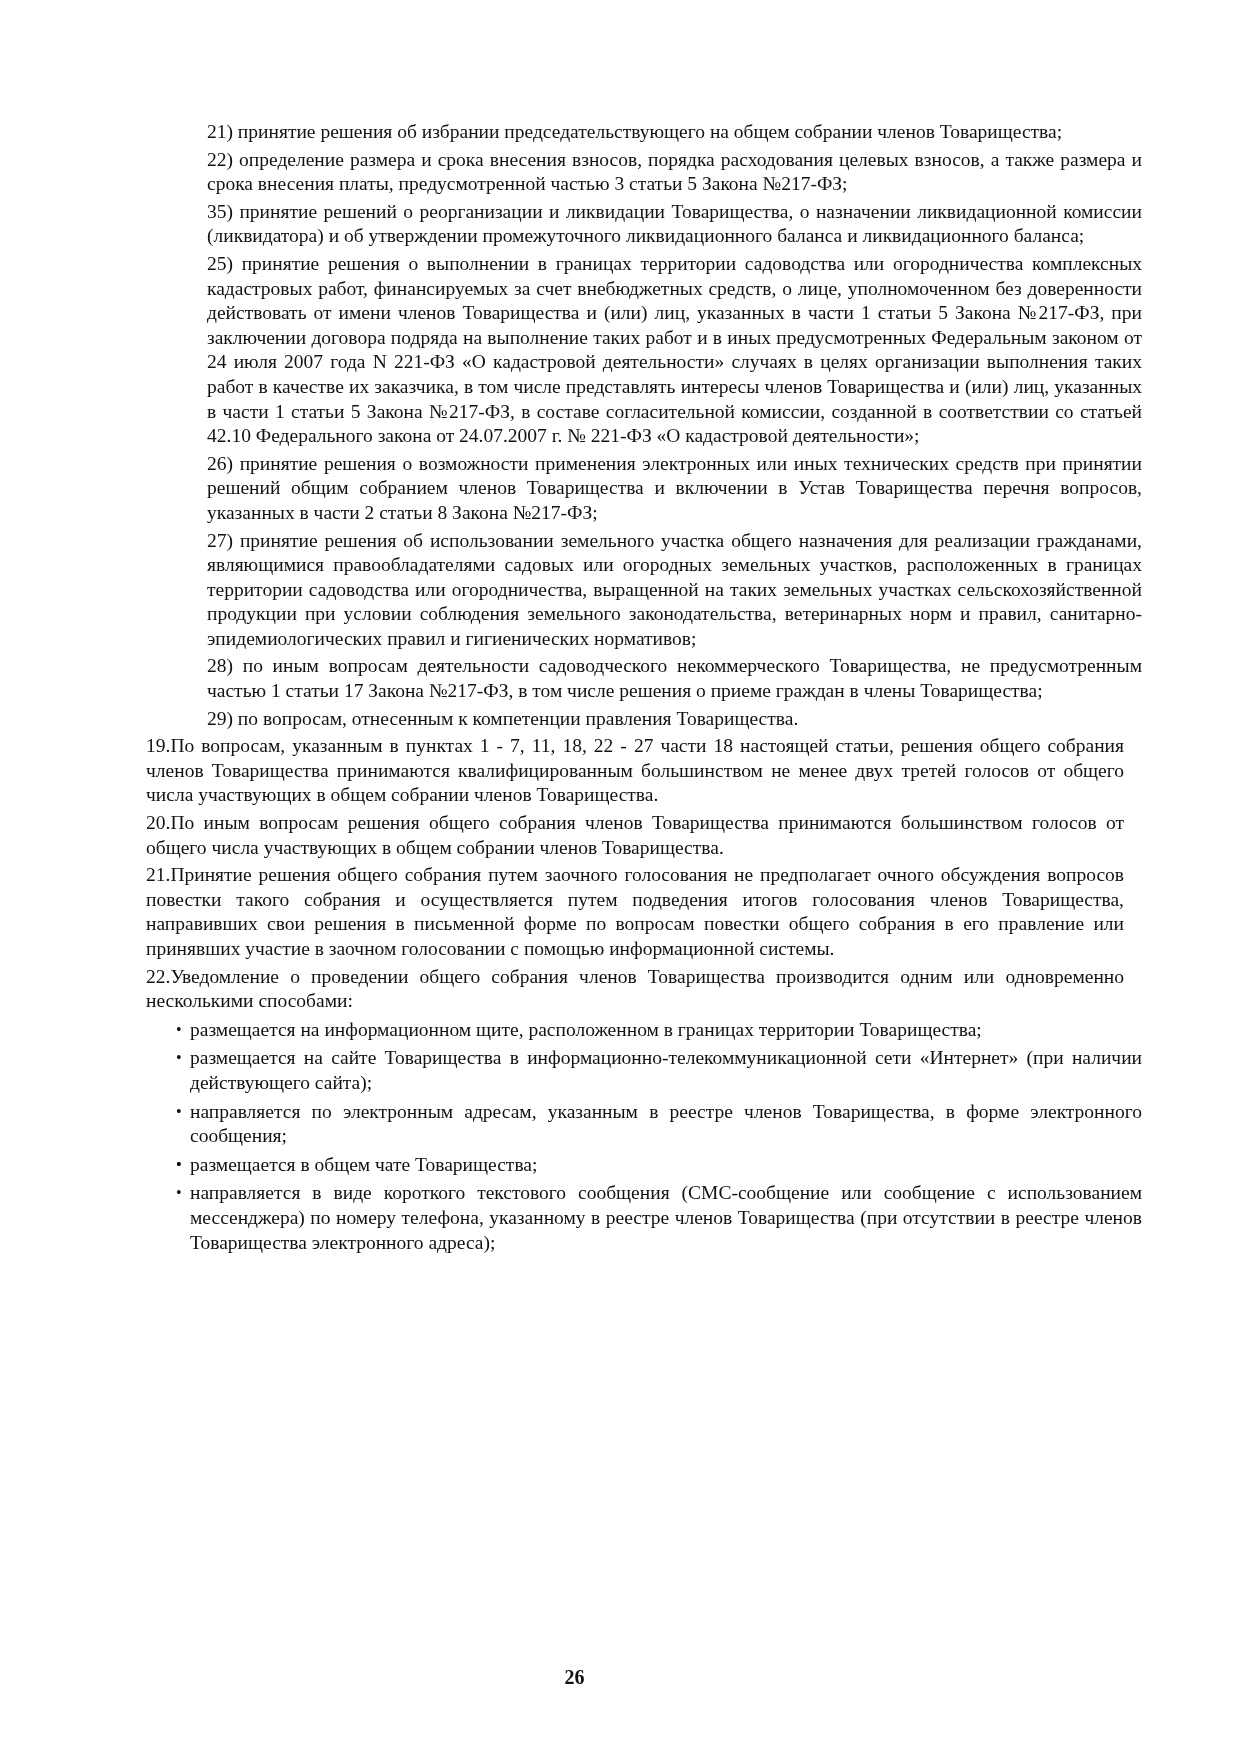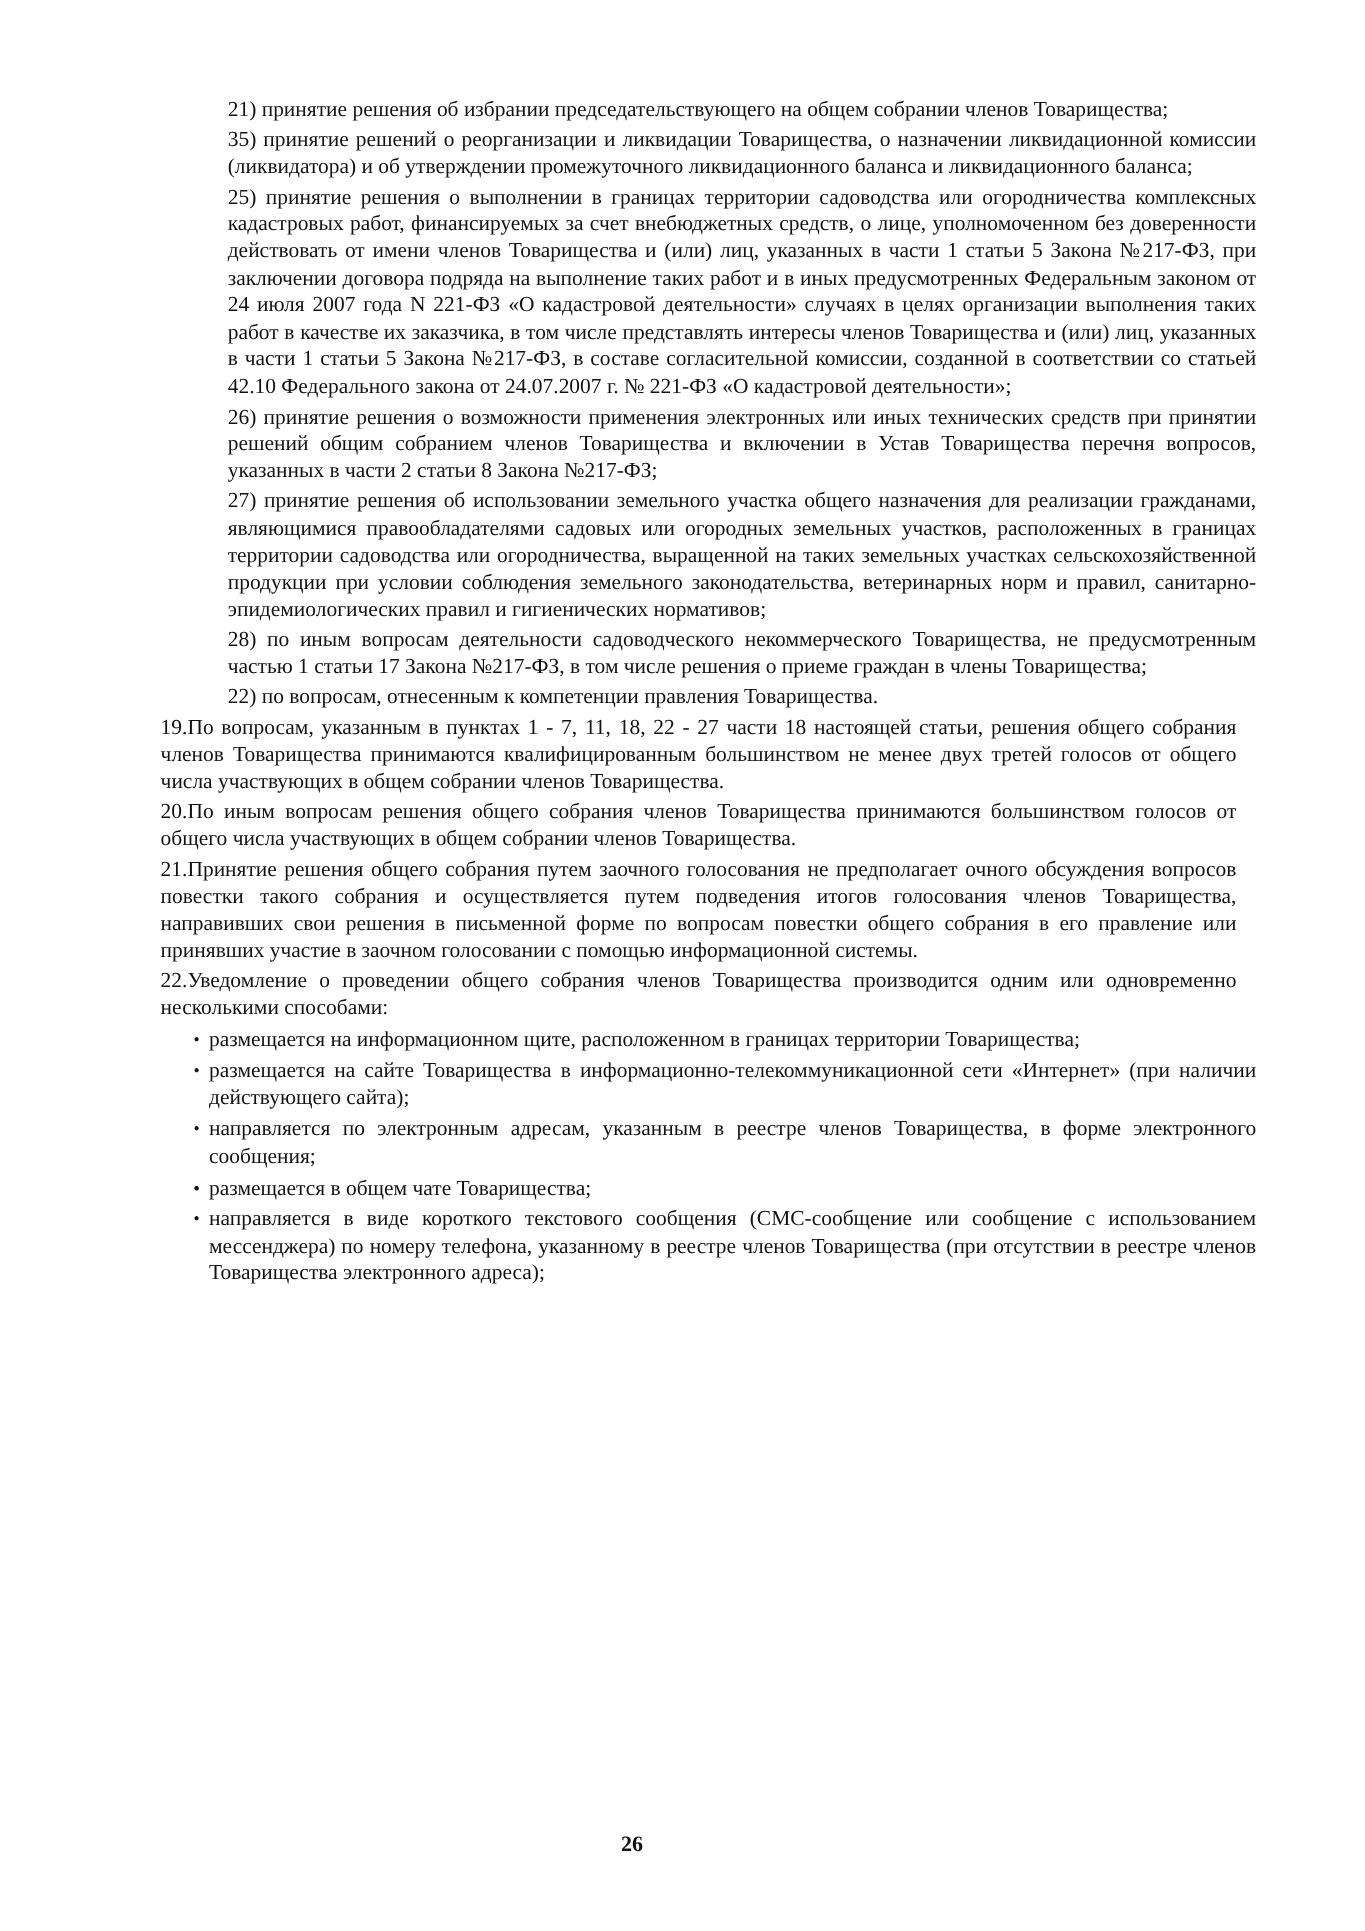--- a/index.html
+++ b/index.html
@@ -2,43 +2,44 @@
 <html><head>
 <meta charset="utf-8">
 <style>
   html, body { margin: 0; padding: 0; background: #ffffff; }
   body { width: 1241px; height: 1755px; position: relative; overflow: hidden; }
   .page {
     position: absolute; left: 146px; top: 88px; width: 996px;
     font-family: "Liberation Serif", serif; font-size: 19.5px; line-height: 24.6px;
     color: #111111; text-align: justify;
   }
-  .sub { margin-left: 61px; }
+  .sub { margin-left: 61px; margin-top: 32px; }
   .para { margin: 0 18px 3px 0; text-indent: 0; }
   .sub .para { margin: 0 0 3px 0; }
   .bullets { margin: 4px 0 0 0; padding: 0; list-style: none; }
   .bullets li { position: relative; padding-left: 44px; margin: 0 0 4px 0; }
   .bullets li .dot { position: absolute; left: 30px; top: 0; font-size: 16px; }
   .page-number {
     position: absolute; top: 1666px; left: 0; width: 1149px; text-align: center;
     font-family: "Liberation Serif", serif; font-size: 20px; font-weight: bold; color: #111;
   }
 </style>
 </head>
 <body>
 
 <div class="page">
   <div class="sub">
     <p class="para">21) принятие решения об избрании председательствующего на общем собрании членов Товарищества;</p>
+    <p class="para">22) определение размера и срока внесения взносов, порядка расходования целевых взносов, а также размера и срока внесения платы, предусмотренной частью 3 статьи 5 Закона №217-ФЗ;</p>
     <p class="para">35) принятие решений о реорганизации и ликвидации Товарищества, о назначении ликвидационной комиссии (ликвидатора) и об утверждении промежуточного ликвидационного баланса и ликвидационного баланса;</p>
     <p class="para">25) принятие решения о выполнении в границах территории садоводства или огородничества комплексных кадастровых работ, финансируемых за счет внебюджетных средств, о лице, уполномоченном без доверенности действовать от имени членов Товарищества и (или) лиц, указанных в части 1 статьи 5 Закона №217-ФЗ, при заключении договора подряда на выполнение таких работ и в иных предусмотренных Федеральным законом от 24 июля 2007 года N 221-ФЗ «О кадастровой деятельности» случаях в целях организации выполнения таких работ в качестве их заказчика, в том числе представлять интересы членов Товарищества и (или) лиц, указанных в части 1 статьи 5 Закона №217-ФЗ, в составе согласительной комиссии, созданной в соответствии со статьей 42.10 Федерального закона от 24.07.2007 г. № 221-ФЗ «О кадастровой деятельности»;</p>
     <p class="para">26) принятие решения о возможности применения электронных или иных технических средств при принятии решений общим собранием членов Товарищества и включении в Устав Товарищества перечня вопросов, указанных в части 2 статьи 8 Закона №217-ФЗ;</p>
     <p class="para">27) принятие решения об использовании земельного участка общего назначения для реализации гражданами, являющимися правообладателями садовых или огородных земельных участков, расположенных в границах территории садоводства или огородничества, выращенной на таких земельных участках сельскохозяйственной продукции при условии соблюдения земельного законодательства, ветеринарных норм и правил, санитарно-эпидемиологических правил и гигиенических нормативов;</p>
     <p class="para">28) по иным вопросам деятельности садоводческого некоммерческого Товарищества, не предусмотренным частью 1 статьи 17 Закона №217-ФЗ, в том числе решения о приеме граждан в члены Товарищества;</p>
-    <p class="para">22) по вопросам, отнесенным к компетенции правления Товарищества.</p>
+    <p class="para">29) по вопросам, отнесенным к компетенции правления Товарищества.</p>
   </div>
   <p class="para">19.По вопросам, указанным в пунктах 1 - 7, 11, 18, 22 - 27 части 18 настоящей статьи, решения общего собрания членов Товарищества принимаются квалифицированным большинством не менее двух третей голосов от общего числа участвующих в общем собрании членов Товарищества.</p>
   <p class="para">20.По иным вопросам решения общего собрания членов Товарищества принимаются большинством голосов от общего числа участвующих в общем собрании членов Товарищества.</p>
   <p class="para">21.Принятие решения общего собрания путем заочного голосования не предполагает очного обсуждения вопросов повестки такого собрания и осуществляется путем подведения итогов голосования членов Товарищества, направивших свои решения в письменной форме по вопросам повестки общего собрания в его правление или принявших участие в заочном голосовании с помощью информационной системы.</p>
   <p class="para">22.Уведомление о проведении общего собрания членов Товарищества производится одним или одновременно несколькими способами:</p>
   <ul class="bullets">
     <li><span class="dot">•</span><span>размещается на информационном щите, расположенном в границах территории Товарищества;</span></li>
     <li><span class="dot">•</span><span>размещается на сайте Товарищества в информационно-телекоммуникационной сети «Интернет» (при наличии действующего сайта);</span></li>
     <li><span class="dot">•</span><span>направляется по электронным адресам, указанным в реестре членов Товарищества, в форме электронного сообщения;</span></li>
     <li><span class="dot">•</span></li>

